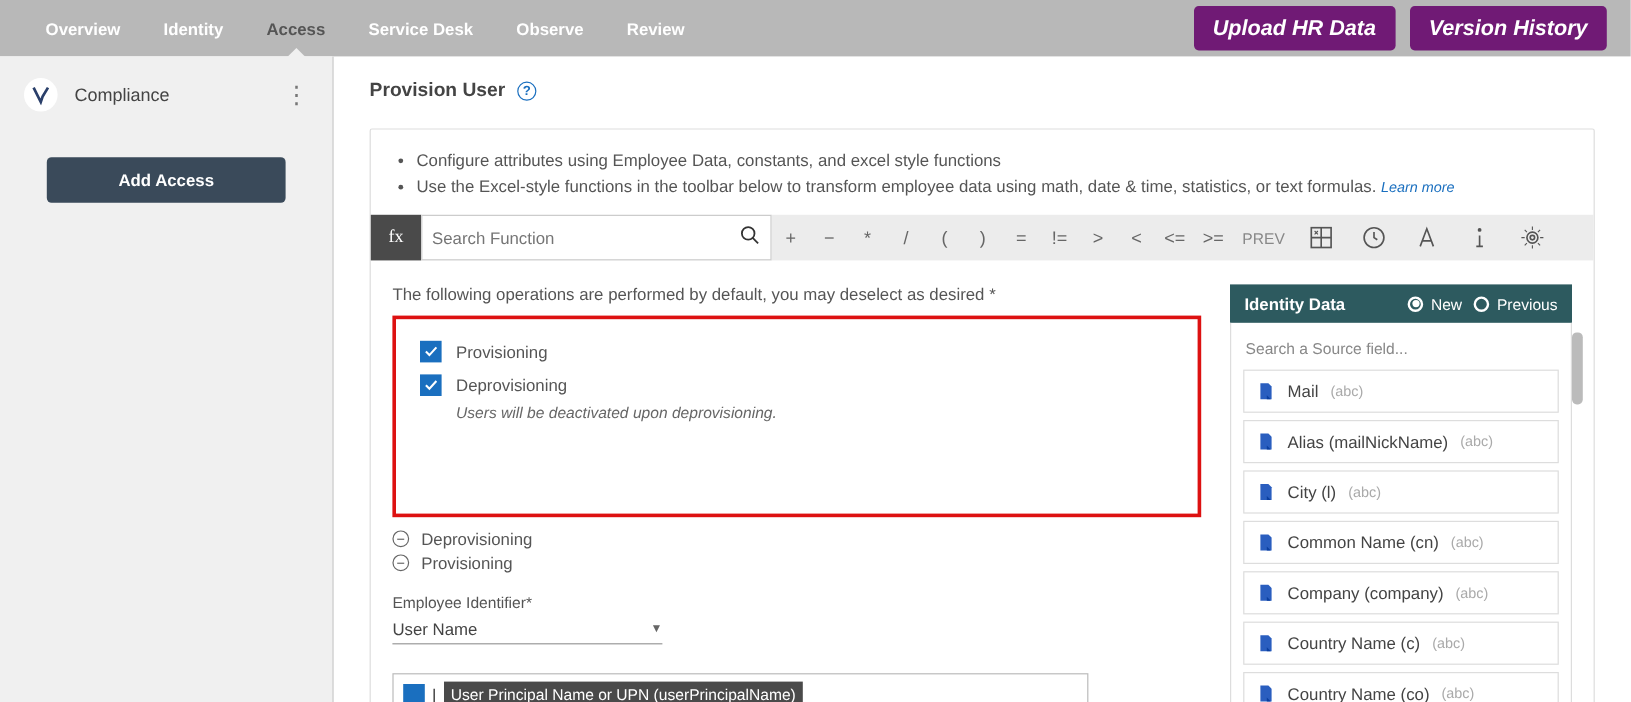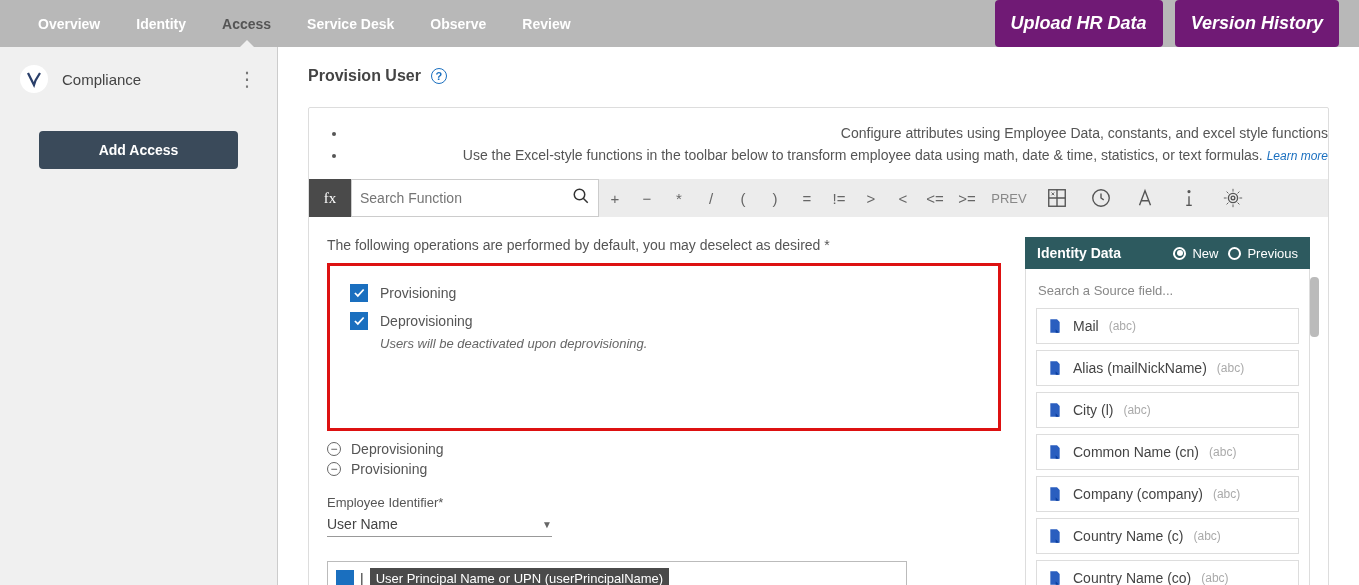--- a/index.html
+++ b/index.html
@@ -1,18 +1,18 @@
 <!DOCTYPE html>
 <html><head>
 <meta charset="utf-8">
 <style>
   * { box-sizing: border-box; margin: 0; padding: 0; }
   body { font-family: Arial, sans-serif; font-size: 14px; color: #333; background: #fff; width: 1359px; }
   
-  .top-nav { background: #b8b8b8; height: 47px; display: flex; padding: 0 20px; }
+  .top-nav { background: #b8b8b8; height: 47px; display: flex; align-items: center; padding: 0 20px; }
   .nav-tabs { display: flex; gap: 0; }
   .nav-tab { color: #fff; padding: 0 18px; height: 47px; display: flex; align-items: center; font-weight: 600; cursor: pointer; position: relative; }
   .nav-tab.active { color: #555; }
   .nav-tab.active::after { content: ''; position: absolute; bottom: -1px; left: 50%; transform: translateX(-50%); width: 0; height: 0; border-left: 8px solid transparent; border-right: 8px solid transparent; border-bottom: 8px solid #f0f0f0; }
   .nav-right { margin-left: auto; display: flex; gap: 12px; }
   .nav-btn { background: #701a75; color: #fff; border: none; padding: 8px 16px; border-radius: 4px; font-weight: 600; cursor: pointer; font-size: 18px; font-style: italic; }
   
   .main-layout { display: flex; }
   .sidebar { width: 278px; background: #f0f0f0; min-height: 538px; border-right: 1px solid #ccc; }
   .sidebar-header { display: flex; align-items: center; padding: 18px 20px; }
@@ -22,26 +22,26 @@
   .sidebar-menu { color: #777; cursor: pointer; width: 20px; text-align: center; font-size: 20px; }
   .add-access-btn { margin: 20px auto 0; display: block; background: #3a4a5a; color: #fff; border: none; padding: 11px 60px; border-radius: 4px; font-weight: 600; cursor: pointer; font-size: 14px; }
   
   .content { flex: 1; padding: 20px 30px 0 30px; }
   .page-title-row { display: flex; align-items: center; gap: 10px; margin-bottom: 22px; }
   .page-title { font-size: 16px; font-weight: 700; color: #444; }
   .help-icon { width: 16px; height: 16px; border: 1.5px solid #1a6fbf; color: #1a6fbf; border-radius: 50%; display: inline-flex; align-items: center; justify-content: center; font-size: 11px; font-weight: bold; cursor: pointer; }
   
   .config-panel { border: 1px solid #ddd; border-radius: 2px; padding: 16px 0 0 0; }
   .bullet-list { list-style: disc; padding-left: 38px; margin-bottom: 14px; color: #555; }
-  .bullet-list li { margin-bottom: 2px; line-height: 1.4; text-align: right; }
+  .bullet-list li { margin-bottom: 2px; line-height: 1.4; }
   .learn-more { color: #1a6fbf; font-style: italic; font-size: 12px; cursor: pointer; }
   
   .fx-toolbar { background: #ececec; display: flex; align-items: stretch; height: 38px; }
   .fx-label { background: #4a4a4a; color: #fff; width: 42px; display: flex; align-items: center; justify-content: center; font-family: Georgia, serif; font-size: 15px; }
-  .fx-search { background: #fff; border: 1px solid #ccc; display: flex; align-items: center; width: 248px; margin: 0; padding: 0 8px; }
+  .fx-search { background: #fff; border: 1px solid #ccc; display: flex; align-items: center; width: 292px; margin: 0; padding: 0 8px; }
   .fx-search input { border: none; outline: none; font-size: 14px; flex: 1; color: #666; }
   .fx-search-icon { font-size: 18px; color: #333; }
   .fx-op { width: 32px; display: flex; align-items: center; justify-content: center; color: #666; font-size: 15px; cursor: pointer; }
   .fx-prev { width: 52px; display: flex; align-items: center; justify-content: center; color: #888; font-size: 13px; cursor: pointer; }
   .fx-icon { width: 44px; display: flex; align-items: center; justify-content: center; cursor: pointer; }
   .fx-icon svg { width: 22px; height: 22px; stroke: #555; fill: none; stroke-width: 1.5; }
   
   .body-columns { display: flex; gap: 24px; padding: 20px 18px 0 18px; }
   .left-col { flex: 1; }
   .ops-label { color: #555; margin-bottom: 10px; }

